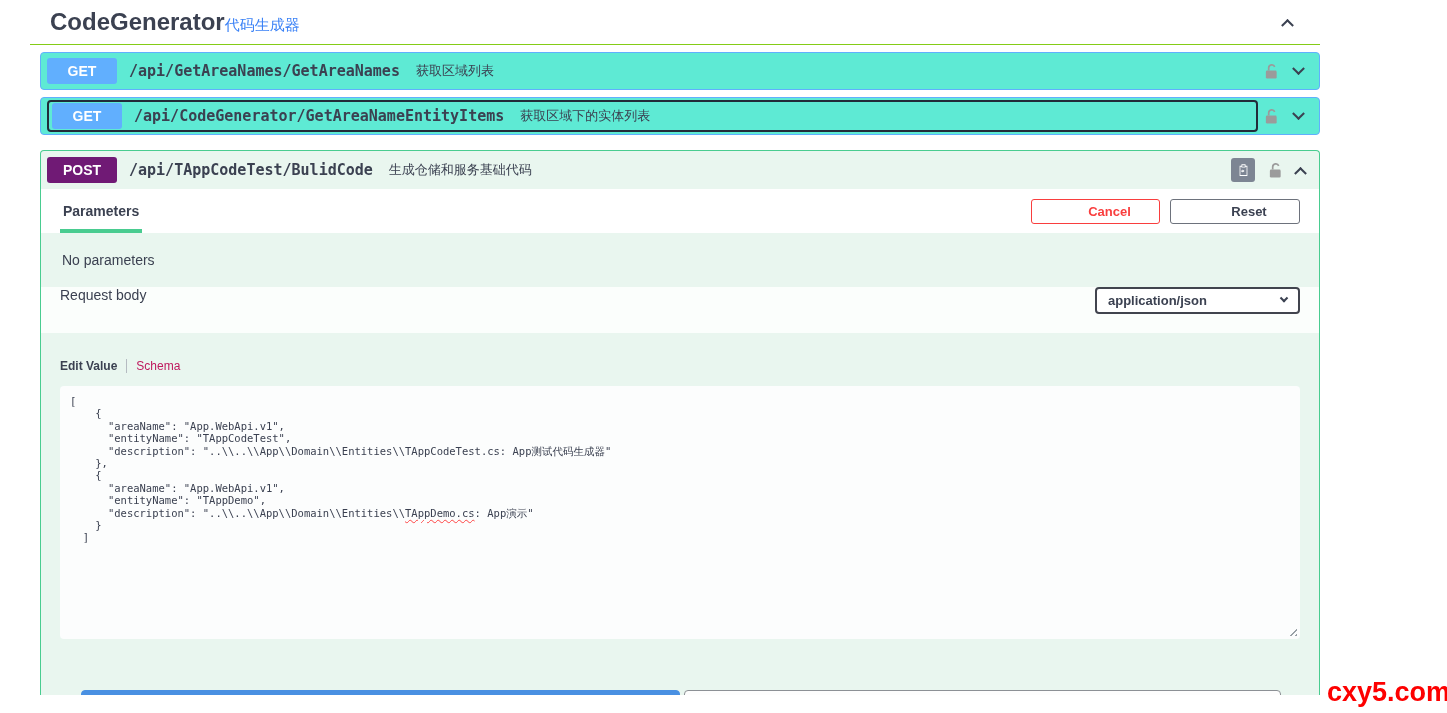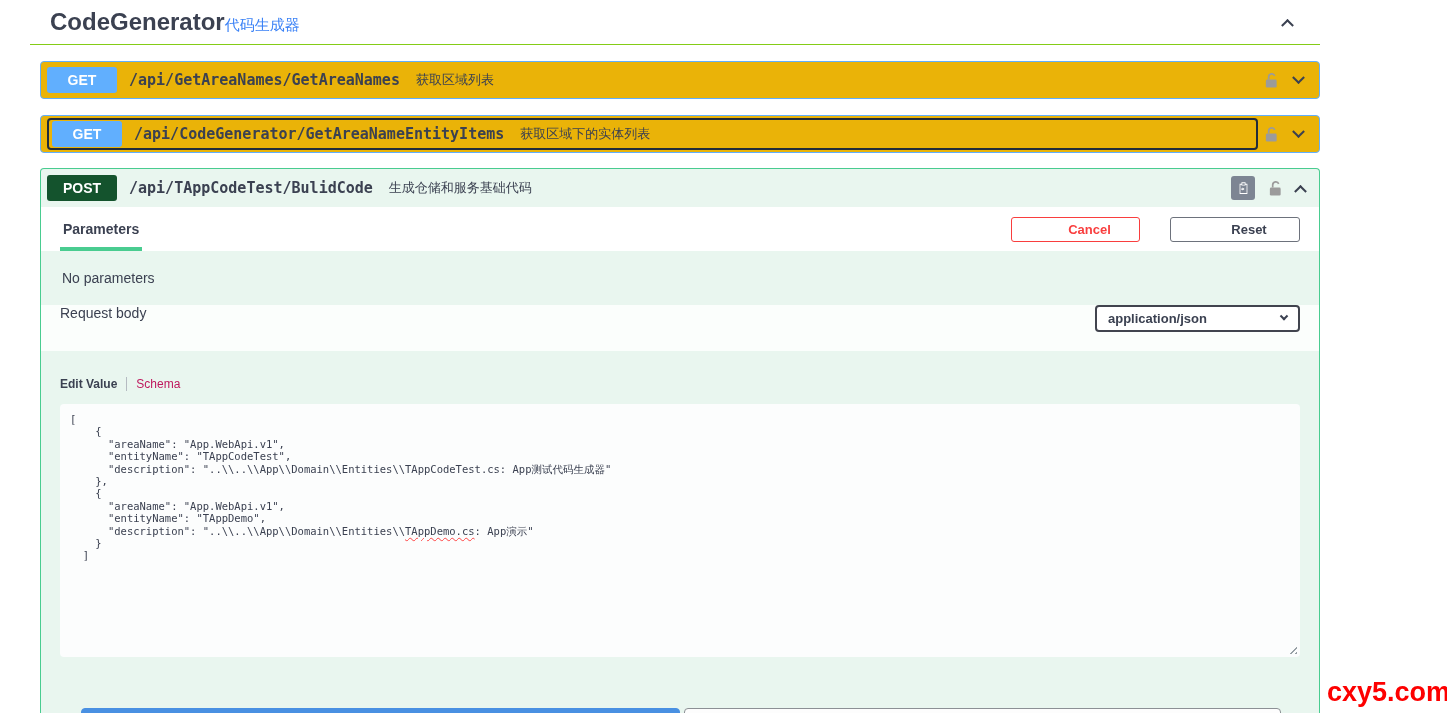--- a/index.html
+++ b/index.html
@@ -11,36 +11,36 @@
   .tag-title { font-size:24px; font-weight:bold; color:#3b4151; margin-left:20px; }
   .tag-sub { font-size:15px; color:#3b82f6; margin-top:6px; }
   .tag-chev { margin-left:auto; margin-right:28px; }
 
   .chev { display:inline-block; width:9px; height:9px; border-right:2px solid #3b4151; border-bottom:2px solid #3b4151; }
   .chev.up { transform:rotate(-135deg) translate(-2px,-2px); }
   .chev.down { transform:rotate(45deg) translate(-2px,-2px); }
 
   
   .opblock { width:1280px; margin-left:40px; border-radius:4px; }
-  .op-get { margin-top:16px; height:38px; background:#eab308; border:1px solid #61affe; display:flex; align-items:center; padding:0 6px; }
+  .op-get { margin-top:7px; height:38px; background:#5eead4; border:1px solid #61affe; display:flex; align-items:center; padding:0 6px; }
   .op-summary { display:flex; align-items:center; flex:1; height:100%; }
   .op-get .focus-wrap { flex:1; height:32px; display:flex; align-items:center; margin:1px 6px 1px 0; border:2px solid #222c3a; border-radius:4px; }
   .method-badge { width:70px; height:26px; border-radius:3px; color:#fff; font-weight:bold; font-size:14px; display:flex; align-items:center; justify-content:center; flex:0 0 auto; }
   .badge-get { background:#61affe; }
-  .badge-post { background:#14532d; }
+  .badge-post { background:#701a75; }
   .op-path { font-family:"DejaVu Sans Mono", monospace; font-weight:bold; font-size:15px; color:#3b4151; margin-left:12px; letter-spacing:0; }
   .op-desc { font-size:13px; color:#3b4151; margin-left:16px; }
   .op-icons { margin-left:auto; display:flex; align-items:center; gap:15px; padding-right:10px; }
 
   
   .op-post { margin-top:15px; height:545px; background:#e9f6ef; border:1px solid #49cc90; border-bottom:none; border-radius:4px 4px 0 0; overflow:hidden; }
   .post-summary { height:38px; display:flex; align-items:center; padding:0 6px; }
   .copy-btn { width:24px; height:24px; background:#7d8593; border-radius:3px; display:flex; align-items:center; justify-content:center; }
 
-  .tab-row { height:44px; background:#fff; display:flex; align-items:center; padding:0 19px;gap:20px; }
+  .tab-row { height:44px; background:#fff; display:flex; align-items:center; padding:0 19px; }
   .tab { height:100%; display:flex; align-items:center; font-size:14px; font-weight:bold; color:#3b4151; border-bottom:4px solid #49cc90; padding:4px 3px 0 3px; }
   .btn { height:25px; border-radius:3px; background:#fff; font-size:13px; font-weight:bold; display:flex; align-items:center; justify-content:center; cursor:pointer;padding-left:28px; }
   .btn-cancel { width:129px; border:1px solid #f93e3e; color:#f93e3e; margin-left:auto; }
   .btn-reset { width:130px; border:1px solid #6d727c; color:#3b4151; margin-left:10px; }
 
   .no-params { height:54px; display:flex; align-items:center; padding:0 21px; font-size:14px; color:#3b4151; }
   .reqbody-row { height:46px; background:rgba(255,255,255,0.82); display:flex; align-items:flex-start; padding:0 19px; }
   .reqbody-label { font-size:14px; color:#3b4151; }
   .ct-select { margin-left:auto; width:205px; height:27px; background:#fff; border:2px solid #41444e; border-radius:4px; display:flex; align-items:center; padding:0 11px; font-size:13px; font-weight:bold; color:#3b4151; cursor:pointer; }
   .ct-select .chev { width:6px; height:6px; margin-left:auto; transform:rotate(45deg) translate(-2px,-2px); }

